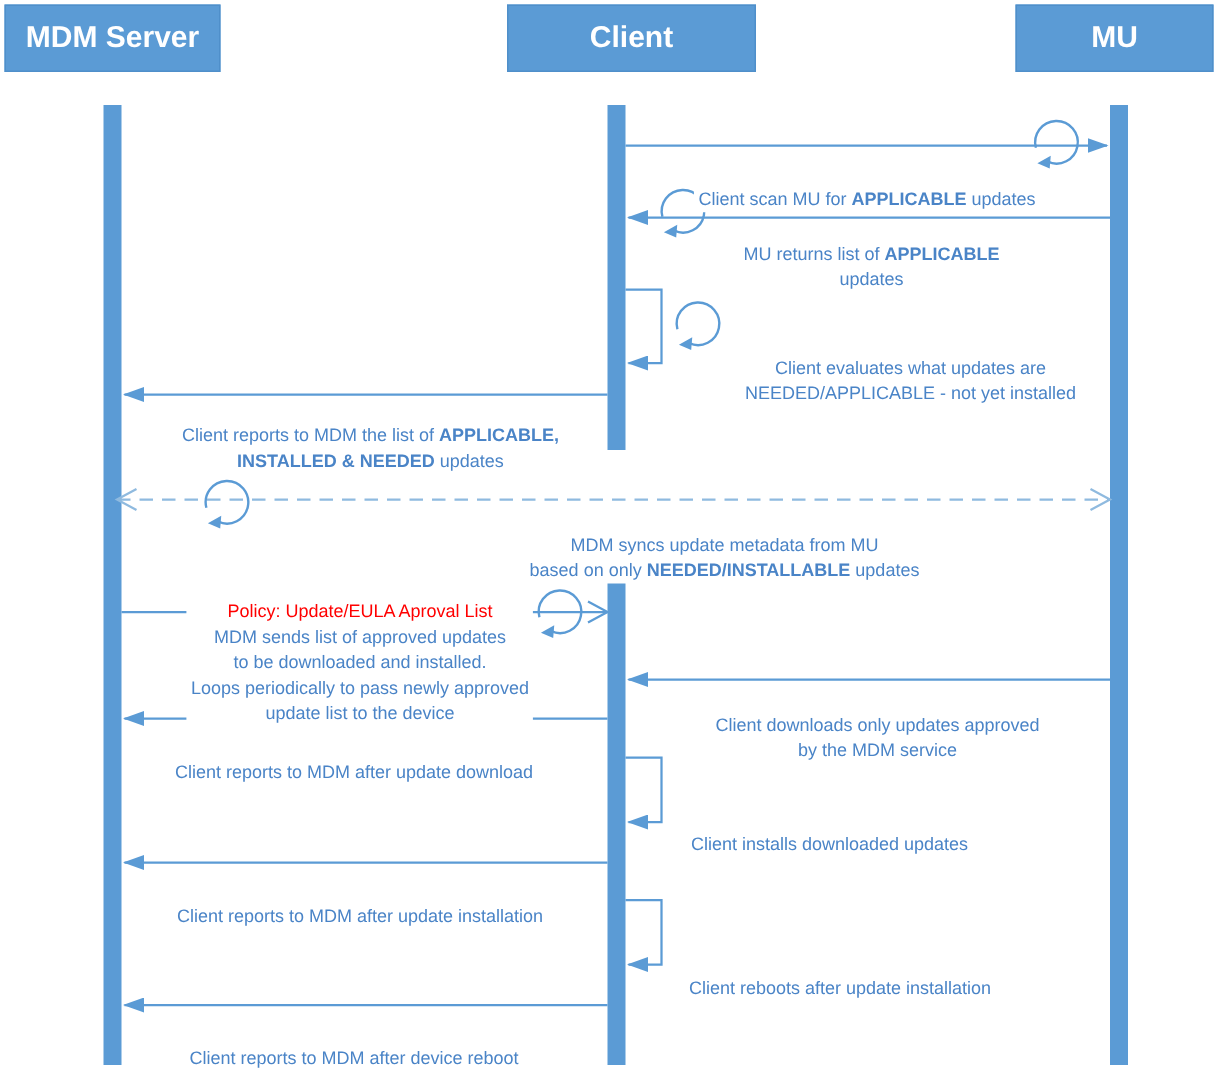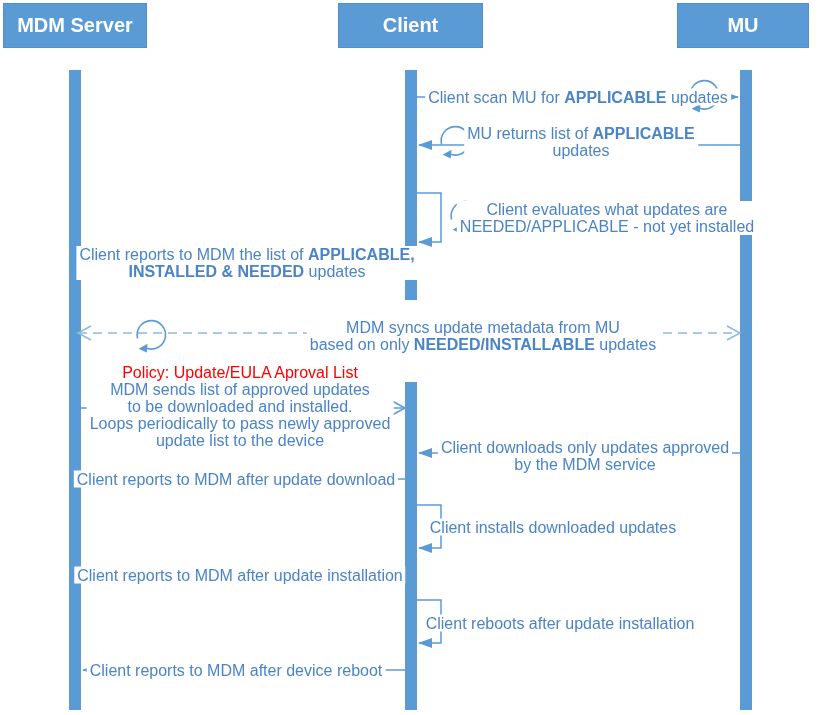--- a/index.html
+++ b/index.html
@@ -6,31 +6,31 @@
   #stage{
     position:relative;width:819px;height:715px;background:#ffffff;overflow:hidden;
     font-family:"Liberation Sans",sans-serif;
   }
   .actor-box{
     position:absolute;top:3px;height:45px;background:#5B9BD5;border:1px solid #4f8fca;
     color:#ffffff;font-weight:bold;font-size:20px;display:flex;align-items:center;justify-content:center;
     box-sizing:border-box;
   }
   #actor-mdm{left:3px;width:144px;}
-  #actor-client{left:338px;width:145px;}
+  #actor-client{left:338px;width:166px;}
   #actor-mu{left:677px;width:132px;}
   .bar{position:absolute;width:12px;background:#5B9BD5;}
   #bar-mdm{left:69px;top:70px;height:640px;}
   #bar-client-1{left:405px;top:70px;height:230px;}
   #bar-client-2{left:405px;top:382px;height:328px;}
   #bar-mu{left:740px;top:70px;height:640px;}
   svg.layer{position:absolute;left:0;top:0;}
   .msg{
     position:absolute;transform:translate(-50%,-50%);text-align:center;white-space:nowrap;
-    font-size:16px;line-height:17px;color:#4a84c7;background:#ffffff;padding:0 3px;
+    font-size:12px;line-height:17px;color:#4a84c7;background:#ffffff;padding:0 3px;margin-top:36px;
   }
   .msg b{font-weight:bold;}
   .red{color:#FF0000;}
 </style>
 </head>
 <body>
 
 <div id="stage">
 
   <div class="actor-box" id="actor-mdm">

